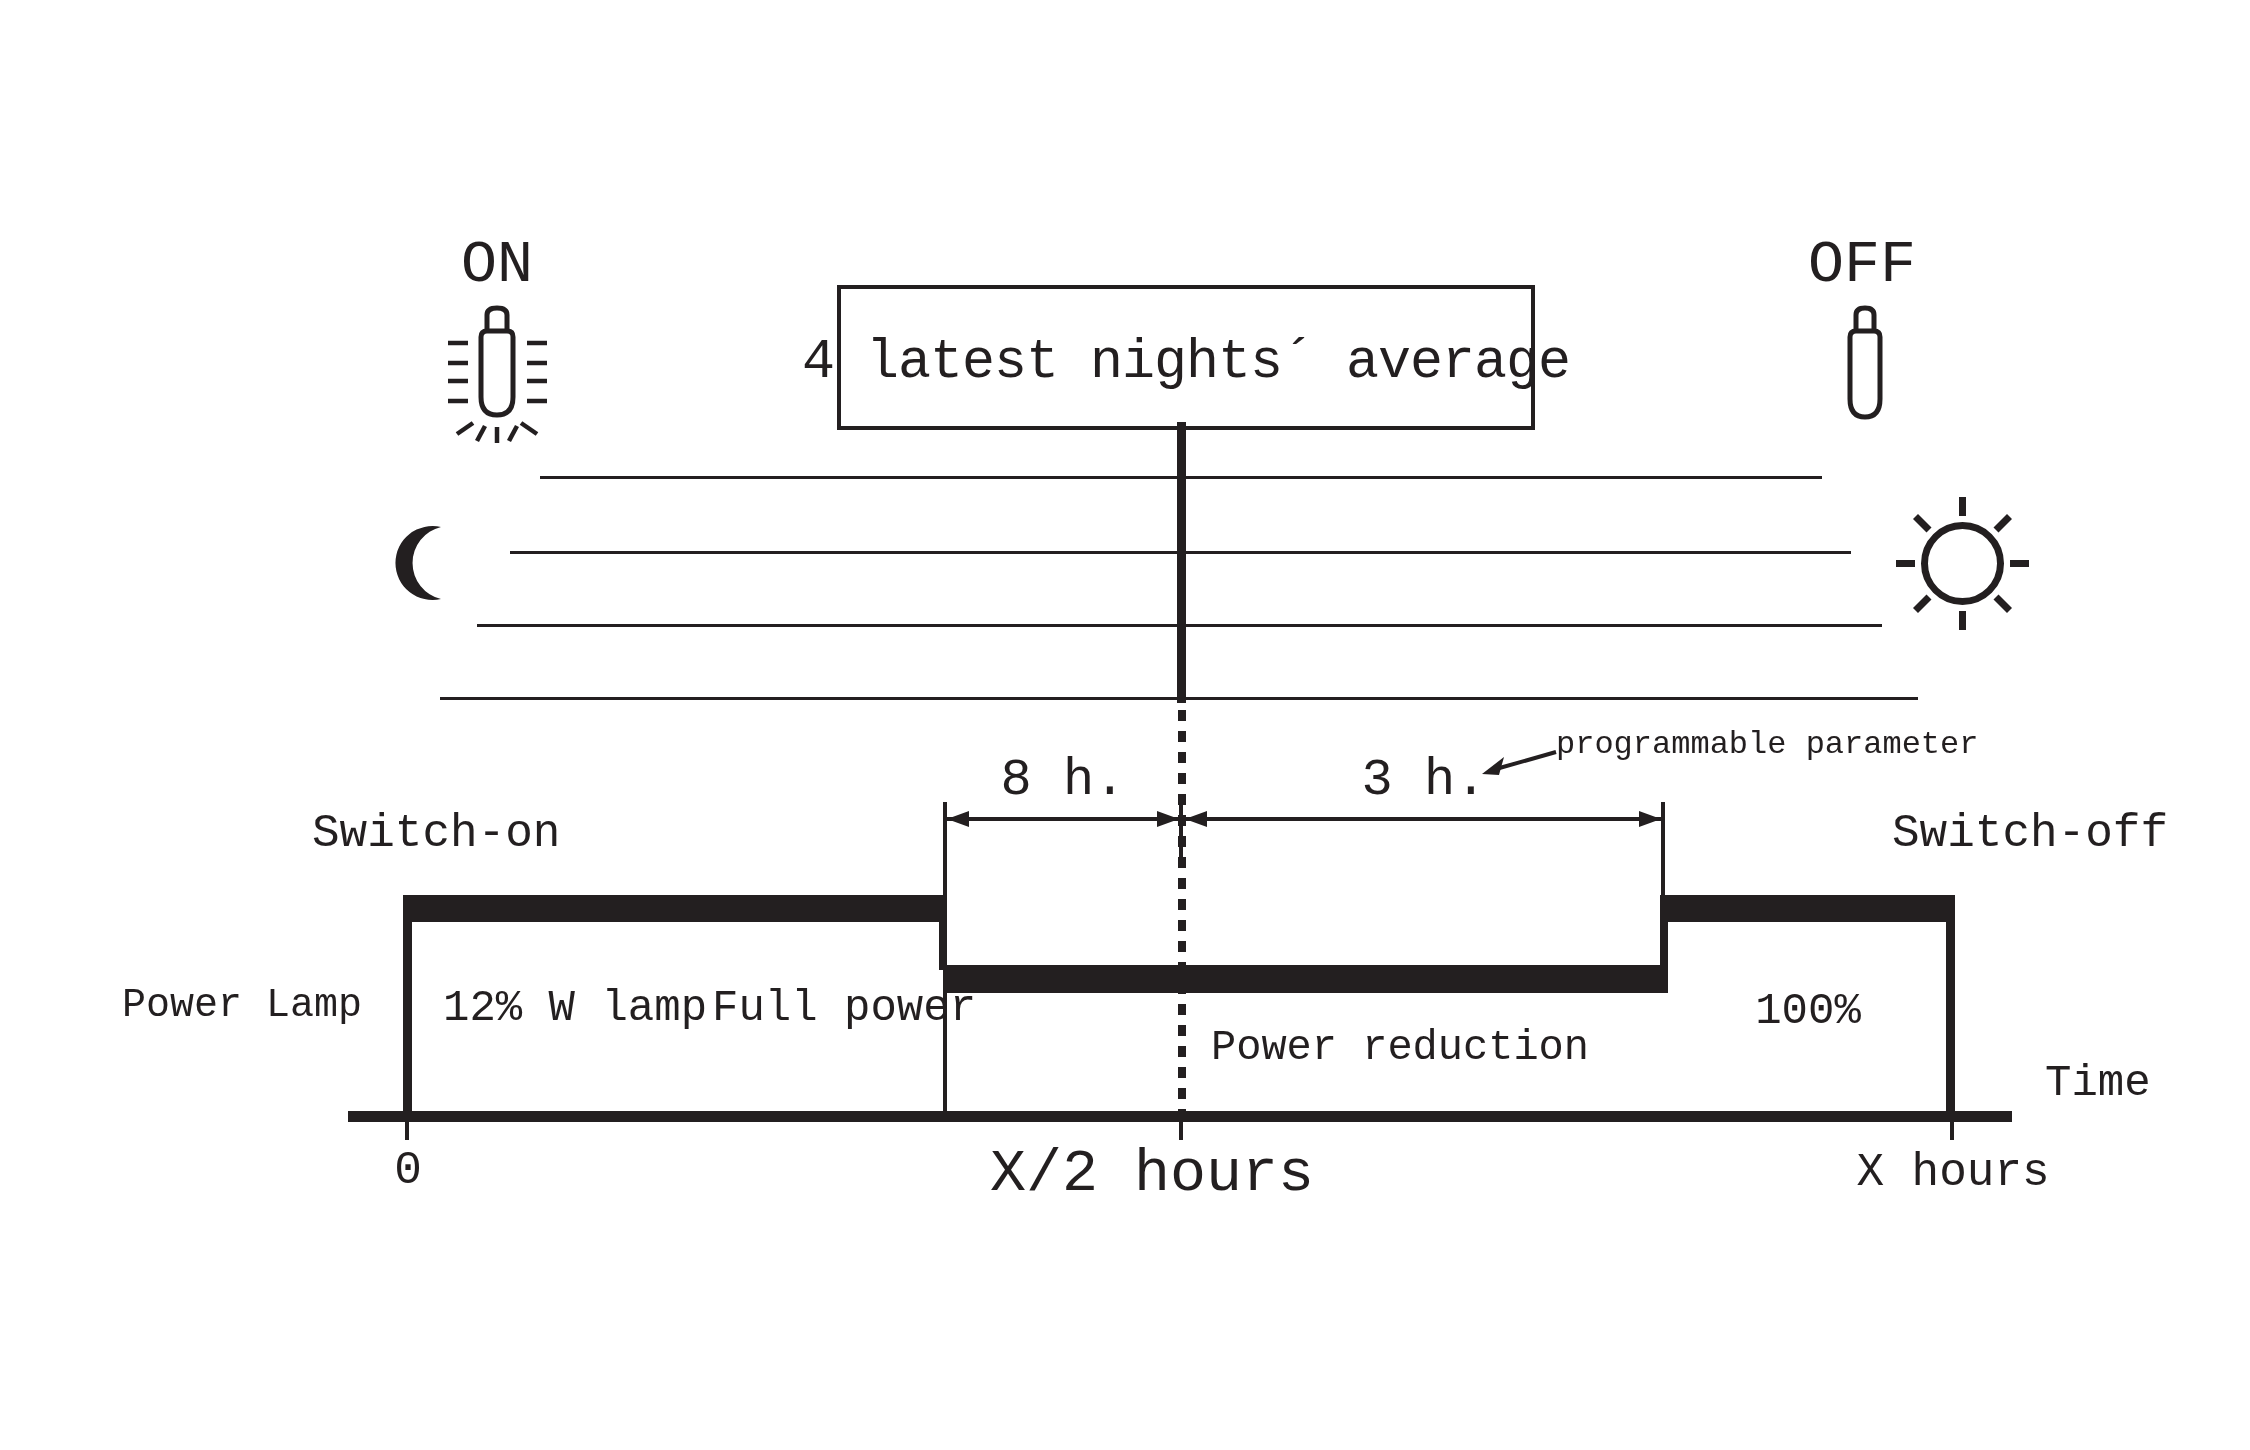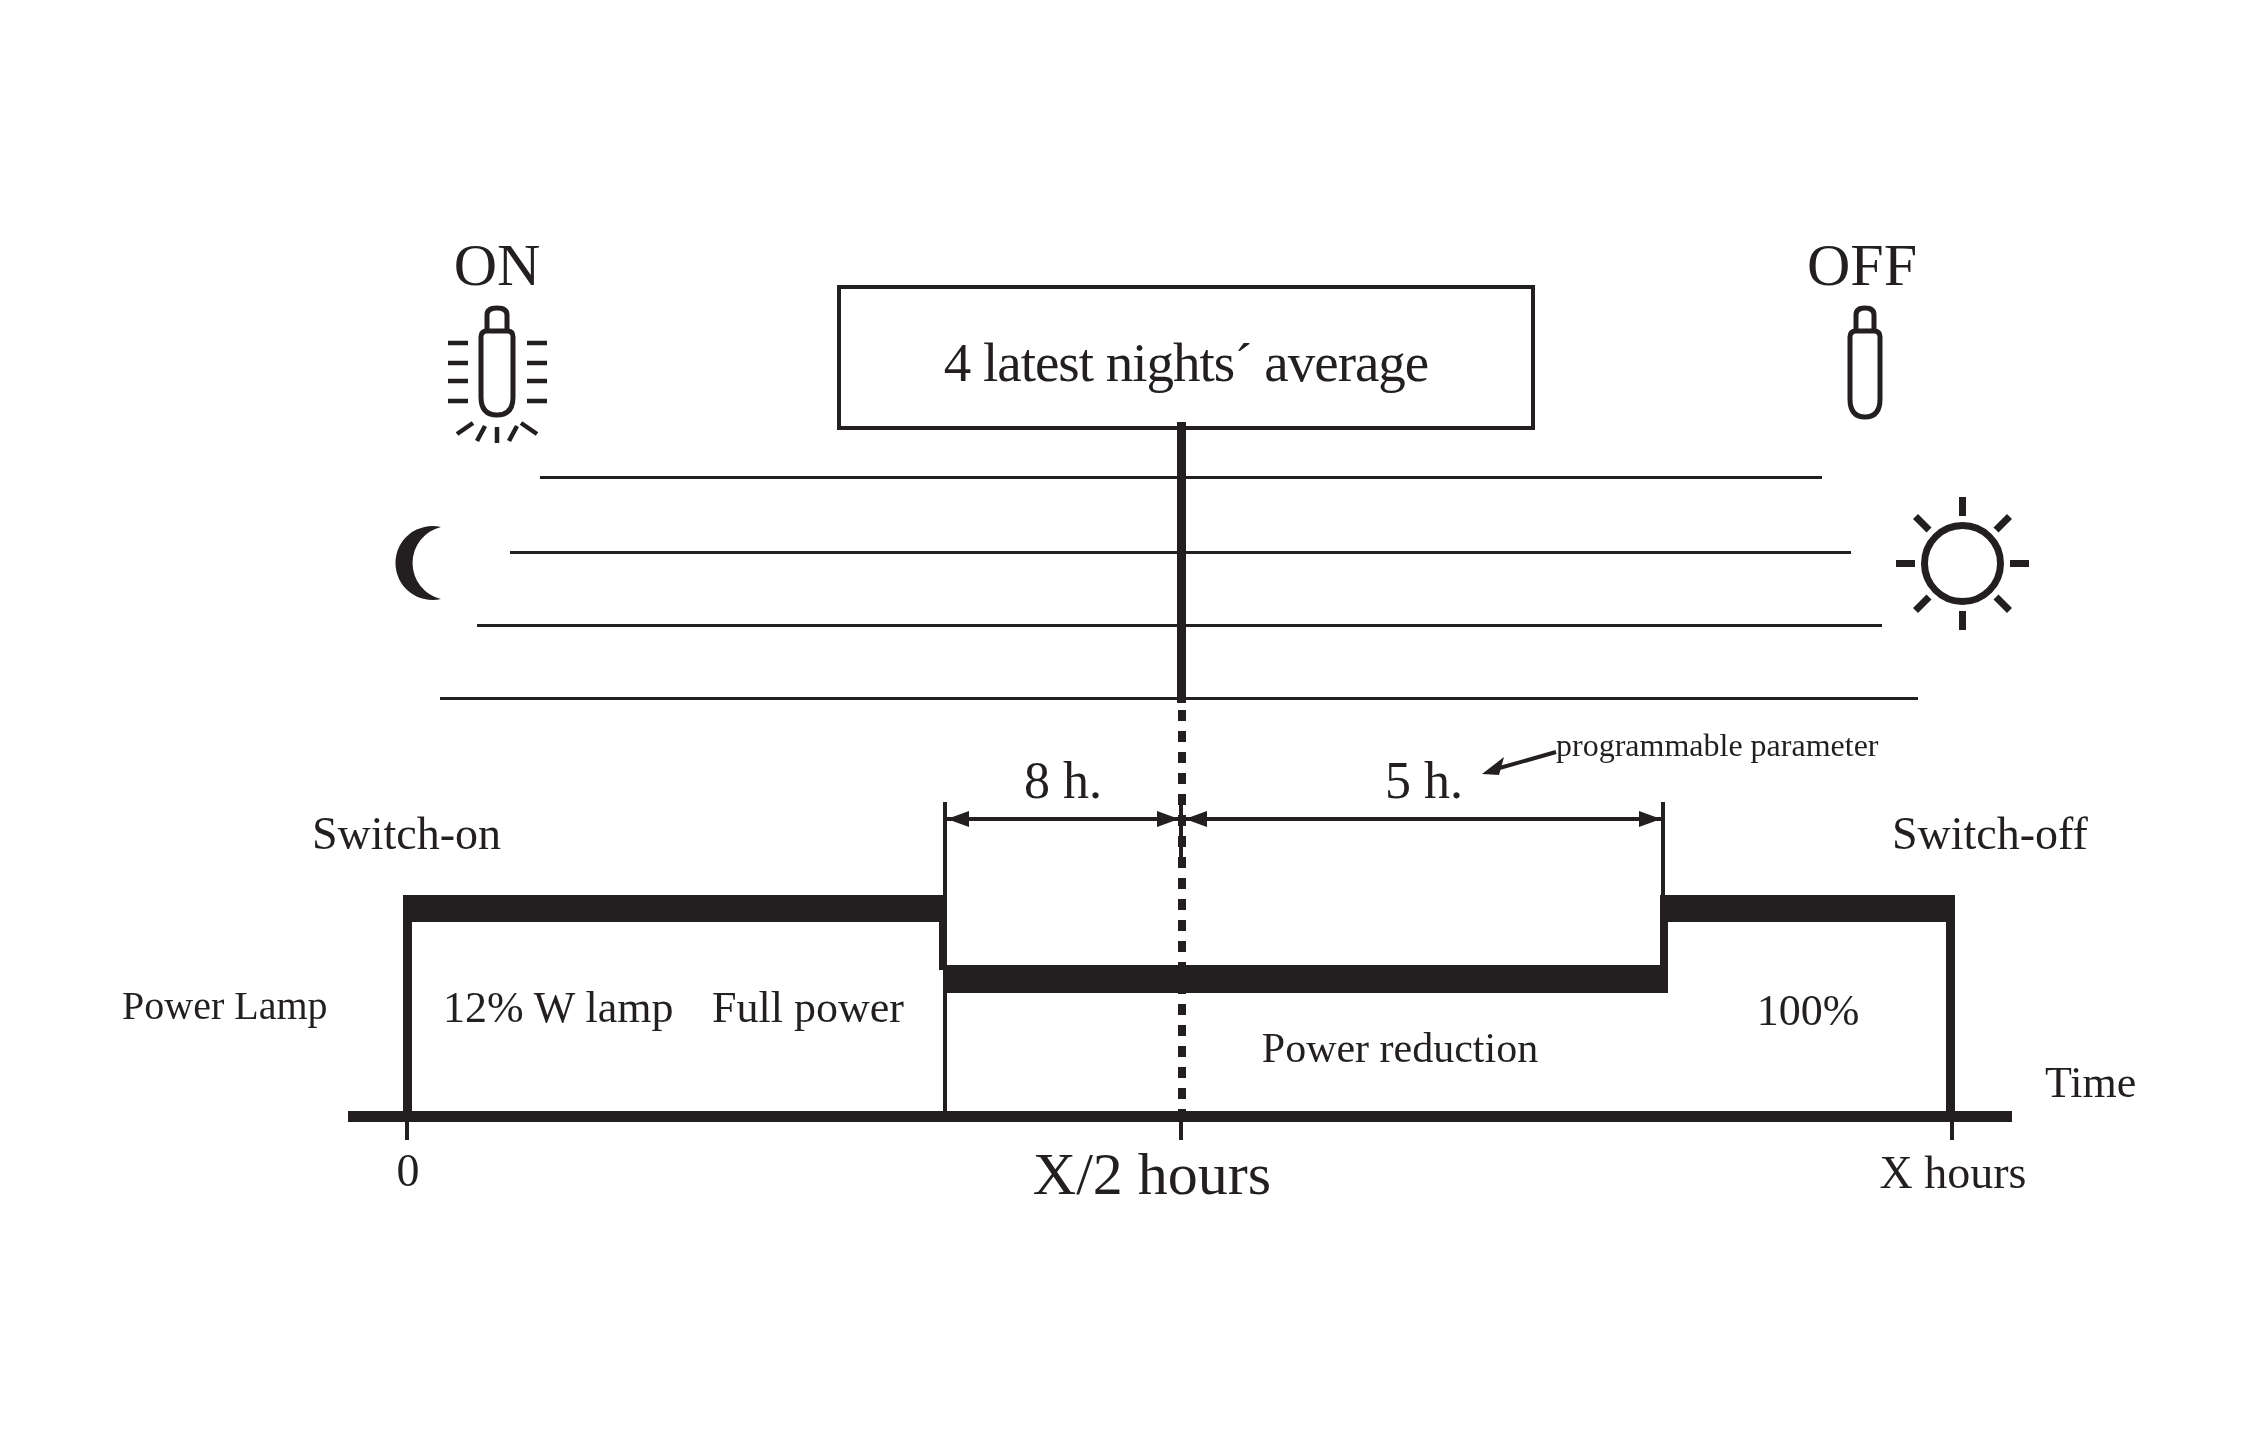--- a/index.html
+++ b/index.html
@@ -1,20 +1,20 @@
 <!DOCTYPE html>
 <html style="--ink: #231f20; --bg: #ffffff;"><head>
 <meta charset="utf-8">
 <style>
   :root { --ink:#231f20; --bg:#ffffff; }
   html,body { margin:0; padding:0; background:#fff; }
   .canvas {
     position:relative; width:2250px; height:1336px;
     background:var(--bg); overflow:hidden;
-    font-family:Liberation Serif, serif; color:var(--ink);border-radius:32px;
+    font-family:Liberation Mono, monospace; color:var(--ink);border-radius:32px;
   }
   .txt { position:absolute; white-space:nowrap; color:var(--ink); line-height:1; }
   .ctr { transform:translateX(-50%); }
   .hline, .vline, .bar { position:absolute; background:var(--ink); }
   .box {
     position:absolute; border:4px solid var(--ink); background:var(--bg);
     display:flex; align-items:center; justify-content:center;
   }
   .dotted {
     position:absolute; width:8px;
@@ -90,21 +90,21 @@
   <div class="dotted" style="left:1178px; top:710px; height:401px;"></div>
 
   <div class="txt" style="left:1556px; top:729px; font-size:32px;">programmable parameter</div>
 
   <svg style="left:1478px; top:743px;" width="80" height="40" viewBox="0 0 80 40">
     <line class="stroke" stroke-width="4" x1="78" y1="9" x2="18" y2="26"></line>
     <polygon fill="#231f20" points="4,31 26,14 21,32"></polygon>
   </svg>
 
   <div class="txt ctr" style="left:1063px; top:755px; font-size:52px;">8 h.</div>
-  <div class="txt ctr" style="left:1424px; top:755px; font-size:52px;">5 h.</div>
+  <div class="txt ctr" style="left:1424px; top:755px; font-size:52px;">3 h.</div>
 
   <div class="hline" style="left:947px;  top:817px; width:232px; height:4px;"></div>
   <div class="hline" style="left:1185px; top:817px; width:476px; height:4px;"></div>
   <div class="arrowhead ah-left" style="left:947px;  top:811px;"></div>
   <div class="arrowhead ah-right" style="left:1157px; top:811px;"></div>
   <div class="arrowhead ah-left" style="left:1185px; top:811px;"></div>
   <div class="arrowhead ah-right" style="left:1639px; top:811px;"></div>
 
   <div class="vline" style="left:943px;  top:802px; width:4px; height:93px;"></div>
   <div class="vline" style="left:1179px; top:800px; width:4px; height:68px;"></div>

